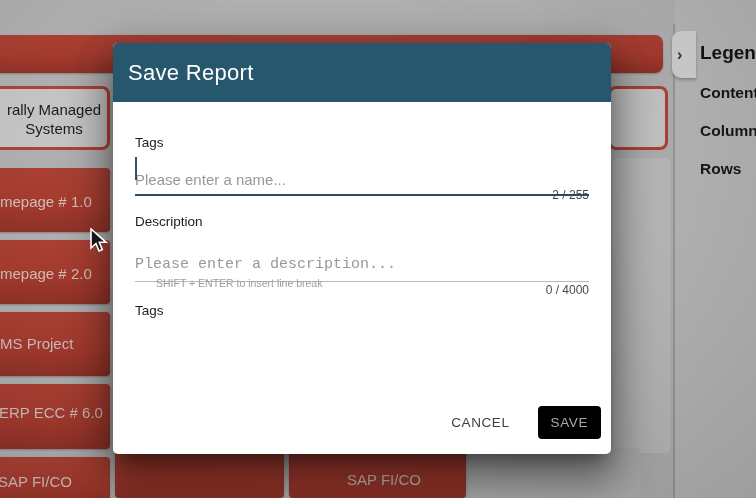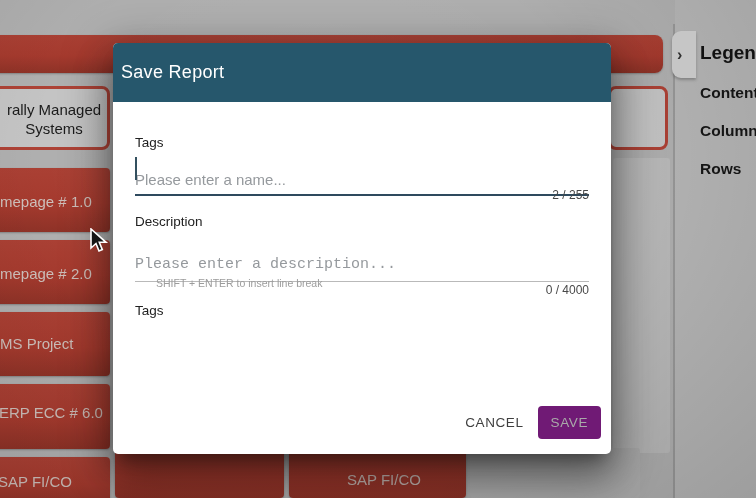--- a/index.html
+++ b/index.html
@@ -41,41 +41,41 @@
   
   .modal{
     position:absolute;left:113px;top:43px;width:498px;height:411px;background:#ffffff;
     border-radius:5px;z-index:10;
     box-shadow:0 11px 15px -7px rgba(0,0,0,.35),0 24px 38px 3px rgba(0,0,0,.30),0 9px 46px 8px rgba(0,0,0,.25);
   }
   .modal-header{
     position:absolute;left:0;top:0;width:100%;height:59px;background:#26576c;
     border-radius:5px 5px 0 0;display:flex;align-items:center;
   }
-  .modal-title{color:#ffffff;font-size:18px;font-weight:500;padding-left:8px;letter-spacing:.3px;}
+  .modal-title{color:#ffffff;font-size:22px;font-weight:500;padding-left:15px;letter-spacing:.3px;}
   .field-label{position:absolute;left:22px;font-size:13.5px;font-weight:500;color:#212121;}
   .field-input{
     position:absolute;left:22px;width:454px;background:transparent;border:none;outline:none;
     font-family:"Liberation Sans","DejaVu Sans",sans-serif;font-size:15px;color:#333;
     padding:0;box-sizing:border-box;margin-top:12px;
   }
   .field-input::placeholder{color:#95999d;opacity:1;}
   .u-dark{border-bottom:2px solid #2e4a5e;}
   .u-light{border-bottom:1px solid #b9b9b9;}
   .caret{position:absolute;left:22px;top:114px;width:1.5px;height:23px;background:#33505f;}
   .counter{position:absolute;right:22px;font-size:12px;color:#484848;white-space:nowrap;}
   .hint{position:absolute;left:22px;font-size:10.5px;color:#9c9c9c;white-space:nowrap;margin-left:21px;}
-  .btn-row{position:absolute;right:10px;top:363px;display:flex;align-items:center;gap:0;z-index:2;}
+  .btn-row{position:absolute;right:10px;top:363px;display:flex;align-items:center;gap:14px;z-index:2;}
   .btn-cancel{
     background:transparent;border:none;color:#3f3f3f;font-size:13.5px;font-weight:500;
     letter-spacing:.6px;padding:9px 14px;border-radius:4px;cursor:pointer;
     font-family:"Liberation Sans","DejaVu Sans",sans-serif;
   }
   .btn-save{
-    background:#701a75;border:none;color:#a9a9a9;font-size:13.5px;font-weight:500;
+    background:#000000;border:none;color:#a9a9a9;font-size:13.5px;font-weight:500;
     letter-spacing:.6px;padding:9px 13px;border-radius:4px;
     font-family:"Liberation Sans","DejaVu Sans",sans-serif;
   }
   .cursor{position:absolute;left:90px;top:228px;z-index:30;}
 </style>
 </head>
 <body>
 
 <div class="abs" style="left:0;top:0;width:756px;height:498px;"></div>
 

